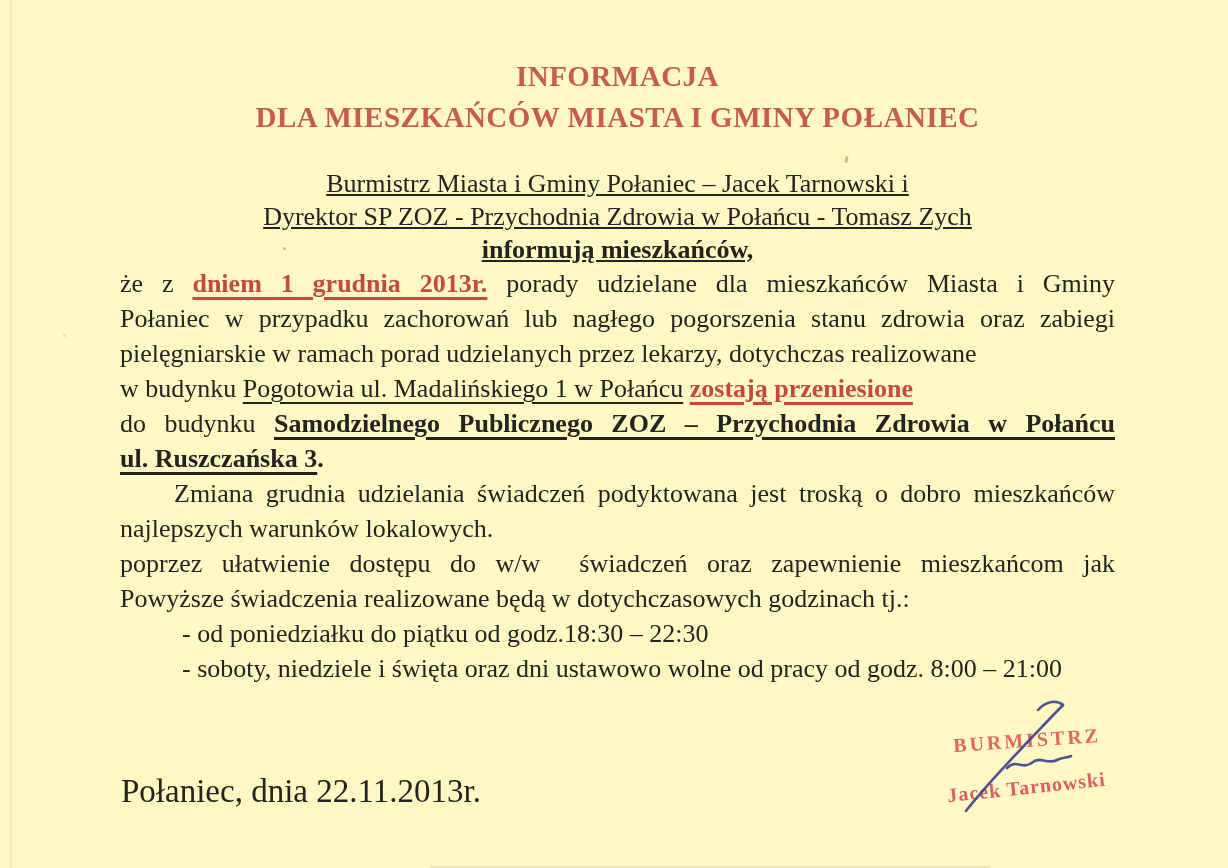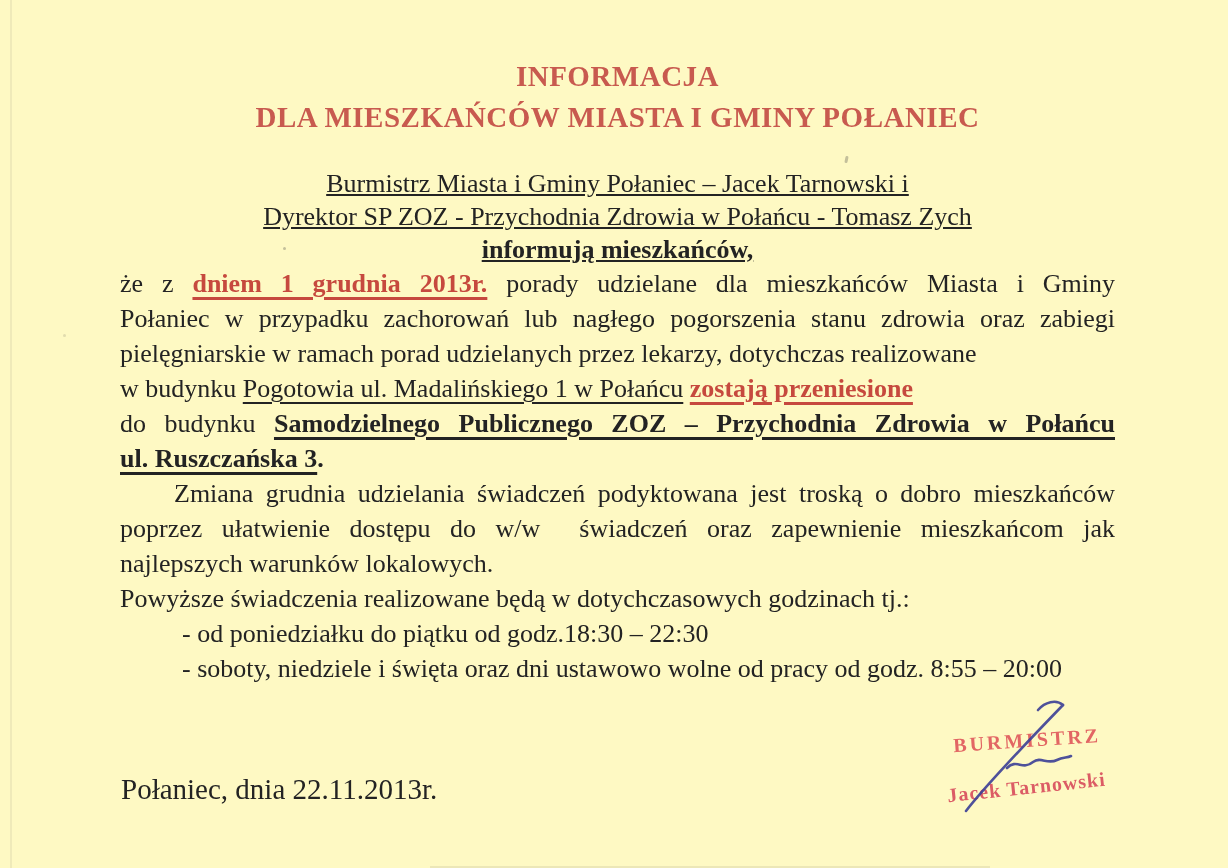--- a/index.html
+++ b/index.html
@@ -41,21 +41,21 @@
     text-decoration:underline;text-decoration-thickness:2.5px;text-underline-offset:5px;
   }
   .blacku{
     text-decoration:underline;text-decoration-thickness:2px;text-underline-offset:5px;text-align:center;
   }
   .boldu{
     font-weight:bold;
     text-decoration:underline;text-decoration-thickness:2.5px;text-underline-offset:5px;
   }
 
-  .date-line{position:absolute;left:121px;top:773px;font-size:29px;}
+  .date-line{position:absolute;left:121px;top:773px;font-size:33px;}
 
   .stamp-title{
     position:absolute;left:953px;top:729px;
     color:#e05a5c;font-weight:bold;font-size:20px;letter-spacing:3px;
     transform:rotate(-4deg);opacity:.92;
   }
   .stamp-name{
     position:absolute;left:947px;top:776px;
     color:#d94f5e;font-weight:bold;font-size:20px;letter-spacing:1px;
     transform:rotate(-6deg);opacity:.92;
@@ -95,29 +95,29 @@
       <div class="line nowrap">pielęgniarskie w ramach porad udzielanych przez lekarzy, dotychczas realizowane</div>
 
       <div class="line nowrap"><span>w budynku </span><span class="blacku">Pogotowia ul. Madalińskiego 1 w Połańcu</span><span> </span><span class="redu">zostają przeniesione</span></div>
 
       <div class="line just"><span>do budynku </span><span class="boldu">Samodzielnego Publicznego ZOZ – Przychodnia Zdrowia w Połańcu</span></div>
 
       <div class="line"><span class="boldu">ul. Ruszczańska 3</span><span class="bold">.</span></div>
 
       <div class="line just indent">Zmiana grudnia udzielania świadczeń podyktowana jest troską o dobro mieszkańców</div>
 
+      <div class="line">najlepszych warunków lokalowych.</div>
+
       <div class="line just">poprzez ułatwienie dostępu do w/w &nbsp;świadczeń oraz zapewnienie mieszkańcom jak</div>
-
-      <div class="line">najlepszych warunków lokalowych.</div>
 
       <div class="line nowrap">Powyższe świadczenia realizowane będą w dotychczasowych godzinach tj.:</div>
 
       <div class="line nowrap listitem">- od poniedziałku do piątku od godz.18:30 – 22:30</div>
 
-      <div class="line nowrap listitem">- soboty, niedziele i święta oraz dni ustawowo wolne od pracy od godz. 8:55 – 20:00</div>
+      <div class="line nowrap listitem">- soboty, niedziele i święta oraz dni ustawowo wolne od pracy od godz. 8:00 – 21:00</div>
 
     </div>
   </div>
 
   <div class="date-line">Połaniec, dnia 22.11.2013r.</div>
 
   <div class="stamp-title">BURMISTRZ</div>
   <div class="stamp-name">Jacek Tarnowski</div>
 
   <svg class="sig-svg" width="170" height="140" viewBox="0 0 170 140" aria-hidden="true">

